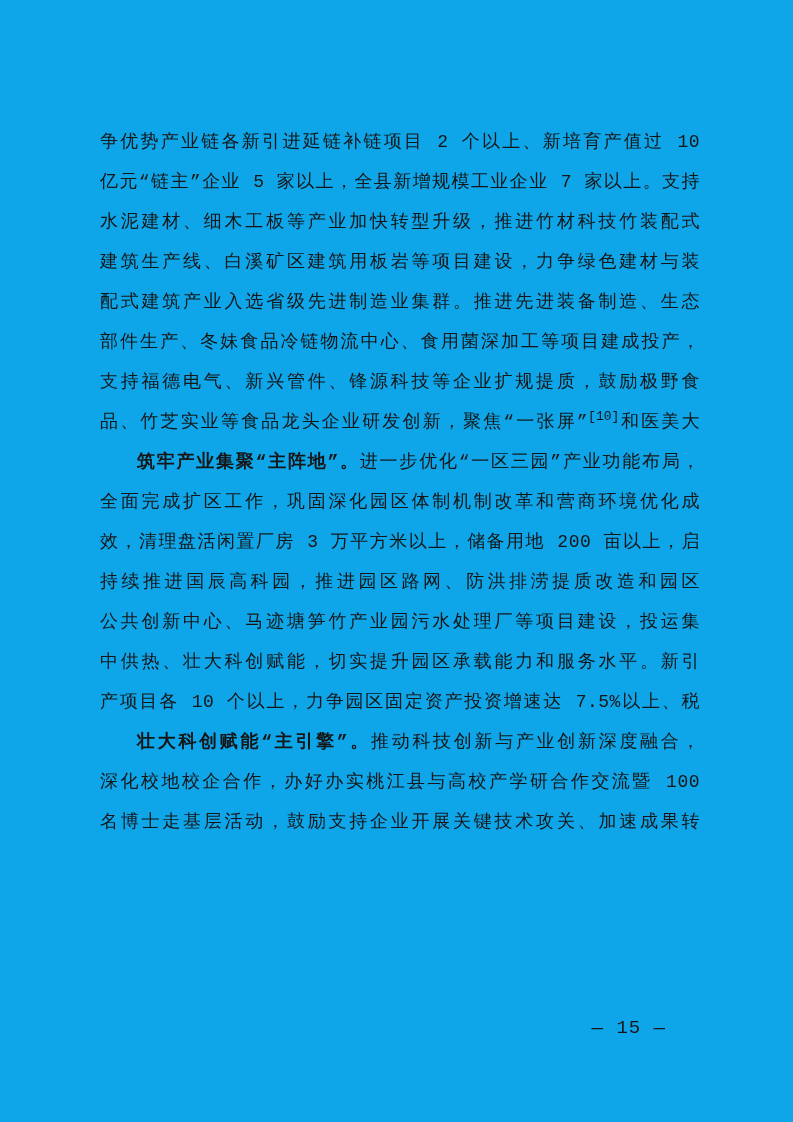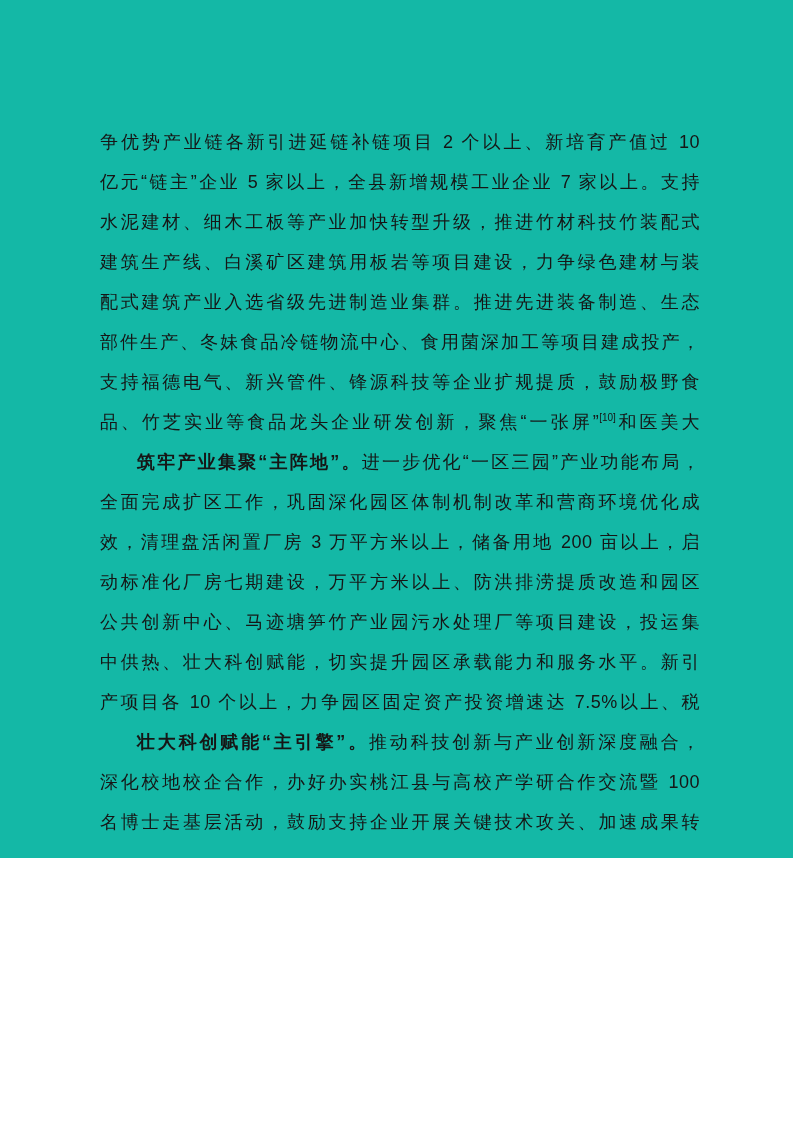--- a/index.html
+++ b/index.html
@@ -3,24 +3,24 @@
 <meta charset="utf-8">
 <style>
   html, body {
     margin: 0;
     padding: 0;
     background: #ffffff;
   }
   .page {
     position: relative;
     width: 793px;
-    height: 858px;
-    background: #14b8a6;
+    height: 1122px;
+    background: #0ea5e9;
     overflow: hidden;
-    font-family: Liberation Sans, sans-serif;
+    font-family: Liberation Mono, monospace;
     color: #161616;
   }
   .text-block {
     position: absolute;
     left: 100px;
     top: 122px;
     width: 600px;
   }
   .line {
     font-size: 18px;
@@ -34,21 +34,21 @@
   .line.indent {
     text-indent: 37px;
   }
   .line.short {
     text-align-last: left;
   }
   .bold-run {
     font-weight: 700;
   }
   sup.footnote {
-    font-size: 10px;
+    font-size: 13px;
     line-height: 0;
     vertical-align: super;
     letter-spacing: 0;
   }
   .footer {
     position: absolute;
     top: 1016px;
     right: 127px;
     font-size: 19px;
     line-height: 24px;
@@ -71,21 +71,21 @@
     <div class="line"><span>部件生产、冬妹食品冷链物流中心、食用菌深加工等项目建成投产，</span></div>
     <div class="line"><span>支持福德电气、新兴管件、锋源科技等企业扩规提质，鼓励极野食</span></div>
 
     <div class="line"><span>品、竹芝实业等食品龙头企业研发创新，聚焦“一张屏”</span><sup class="footnote">[10]</sup><span>和医美大</span></div>
 
 
     <div class="line indent"><span class="bold-run">筑牢产业集聚“主阵地”。</span><span>进一步优化“一区三园”产业功能布局，</span></div>
 
     <div class="line"><span>全面完成扩区工作，巩固深化园区体制机制改革和营商环境优化成</span></div>
     <div class="line"><span>效，清理盘活闲置厂房 3 万平方米以上，储备用地 200 亩以上，启</span></div>
-    <div class="line"><span>动标准化厂房七期建设，万平方米以上、防洪排涝提质改造和园区</span></div>
+    <div class="line"><span>持续推进国辰高科园，推进园区路网、防洪排涝提质改造和园区</span></div>
     <div class="line"><span>公共创新中心、马迹塘笋竹产业园污水处理厂等项目建设，投运集</span></div>
     <div class="line"><span>中供热、壮大科创赋能，切实提升园区承载能力和服务水平。新引</span></div>
     <div class="line"><span>产项目各 10 个以上，力争园区固定资产投资增速达 7.5%以上、税</span></div>
 
 
     <div class="line indent"><span class="bold-run">壮大科创赋能“主引擎”。</span><span>推动科技创新与产业创新深度融合，</span></div>
 
     <div class="line"><span>深化校地校企合作，办好办实桃江县与高校产学研合作交流暨 100</span></div>
     <div class="line"><span>名博士走基层活动，鼓励支持企业开展关键技术攻关、加速成果转</span></div>
 

